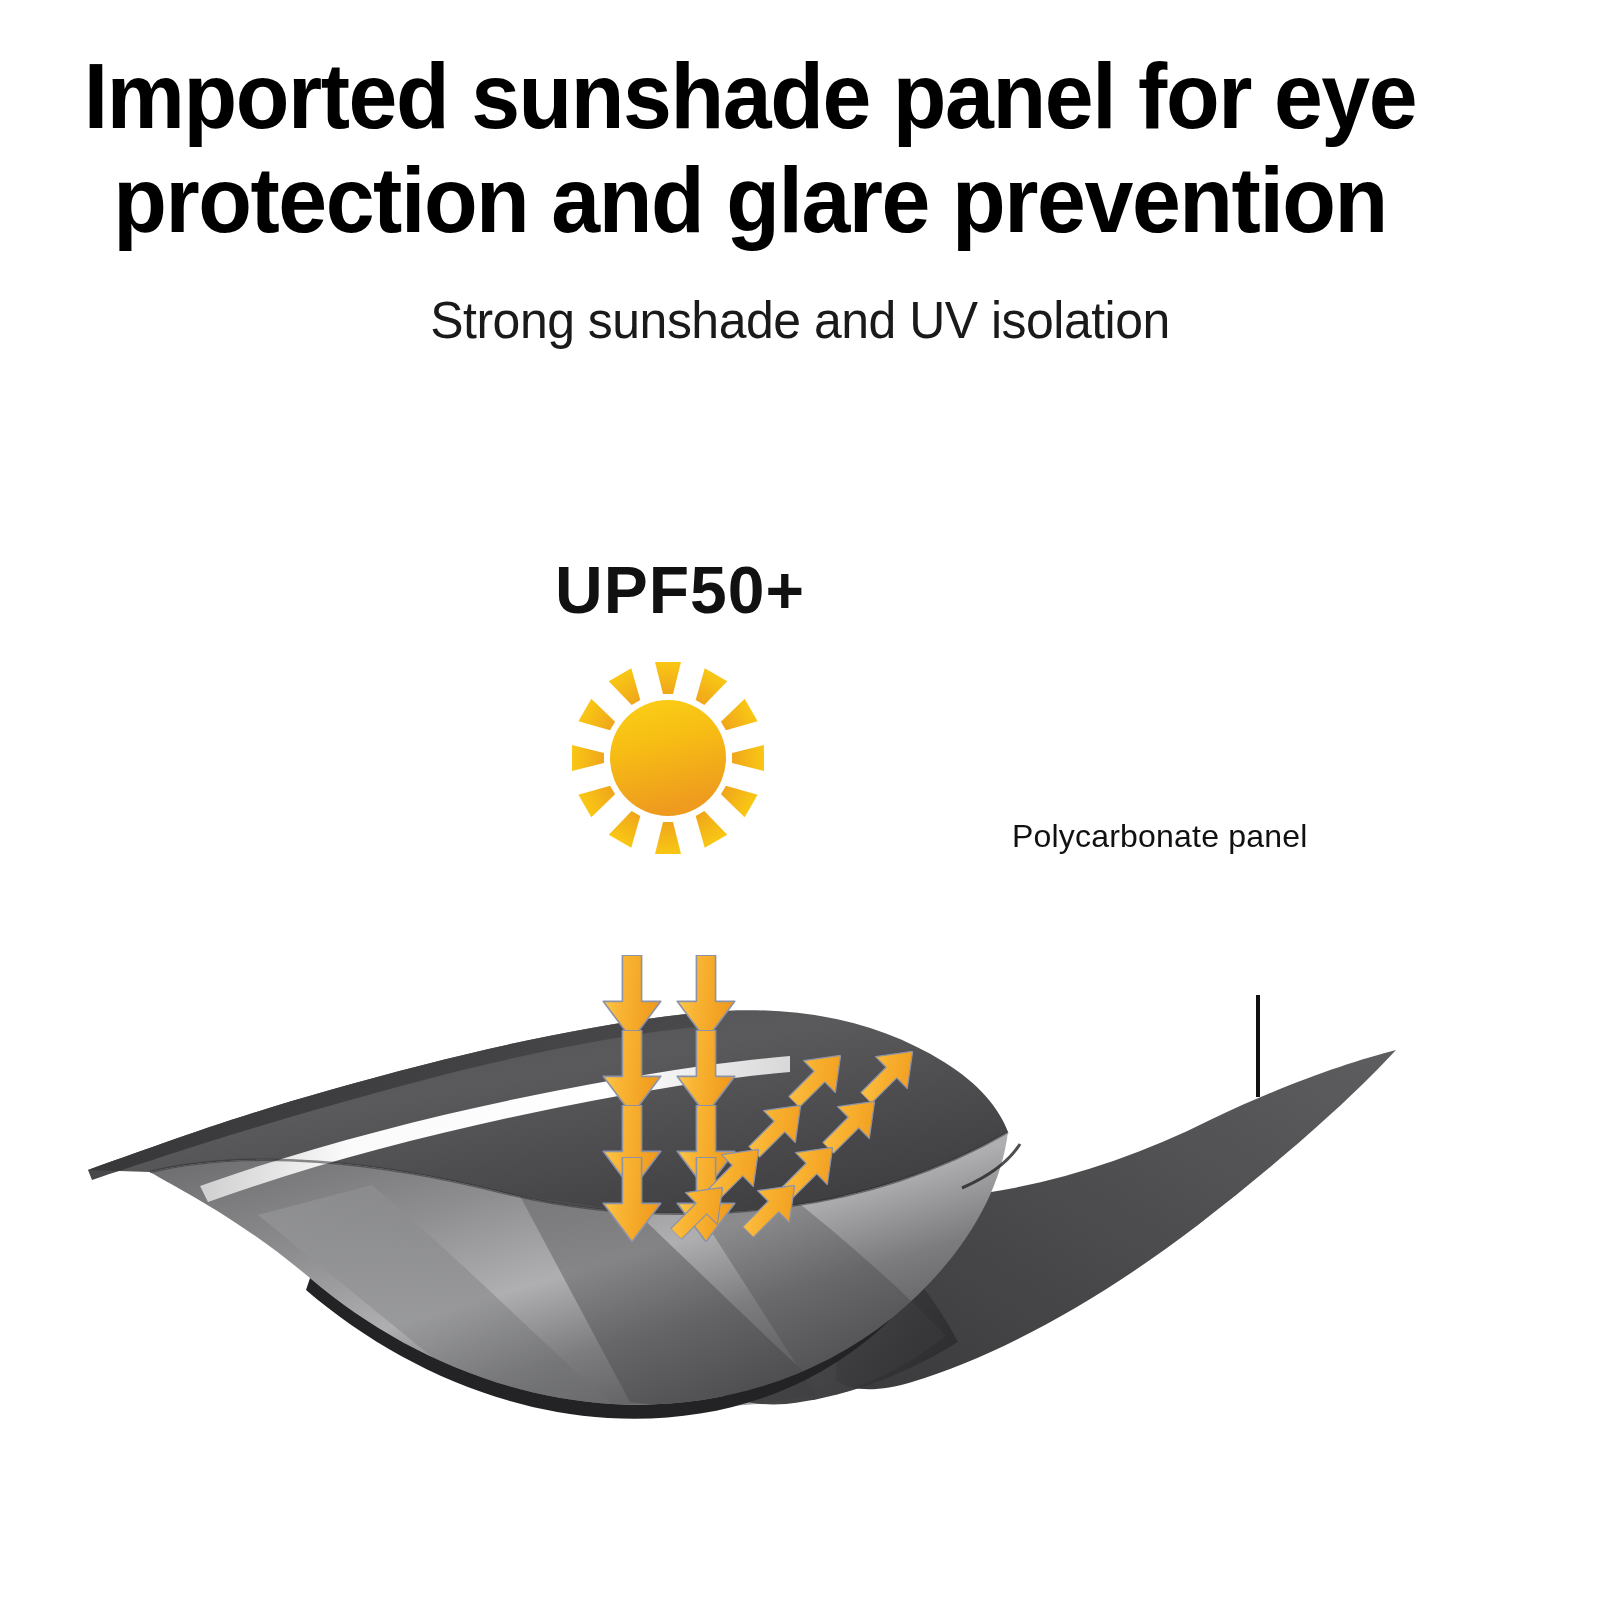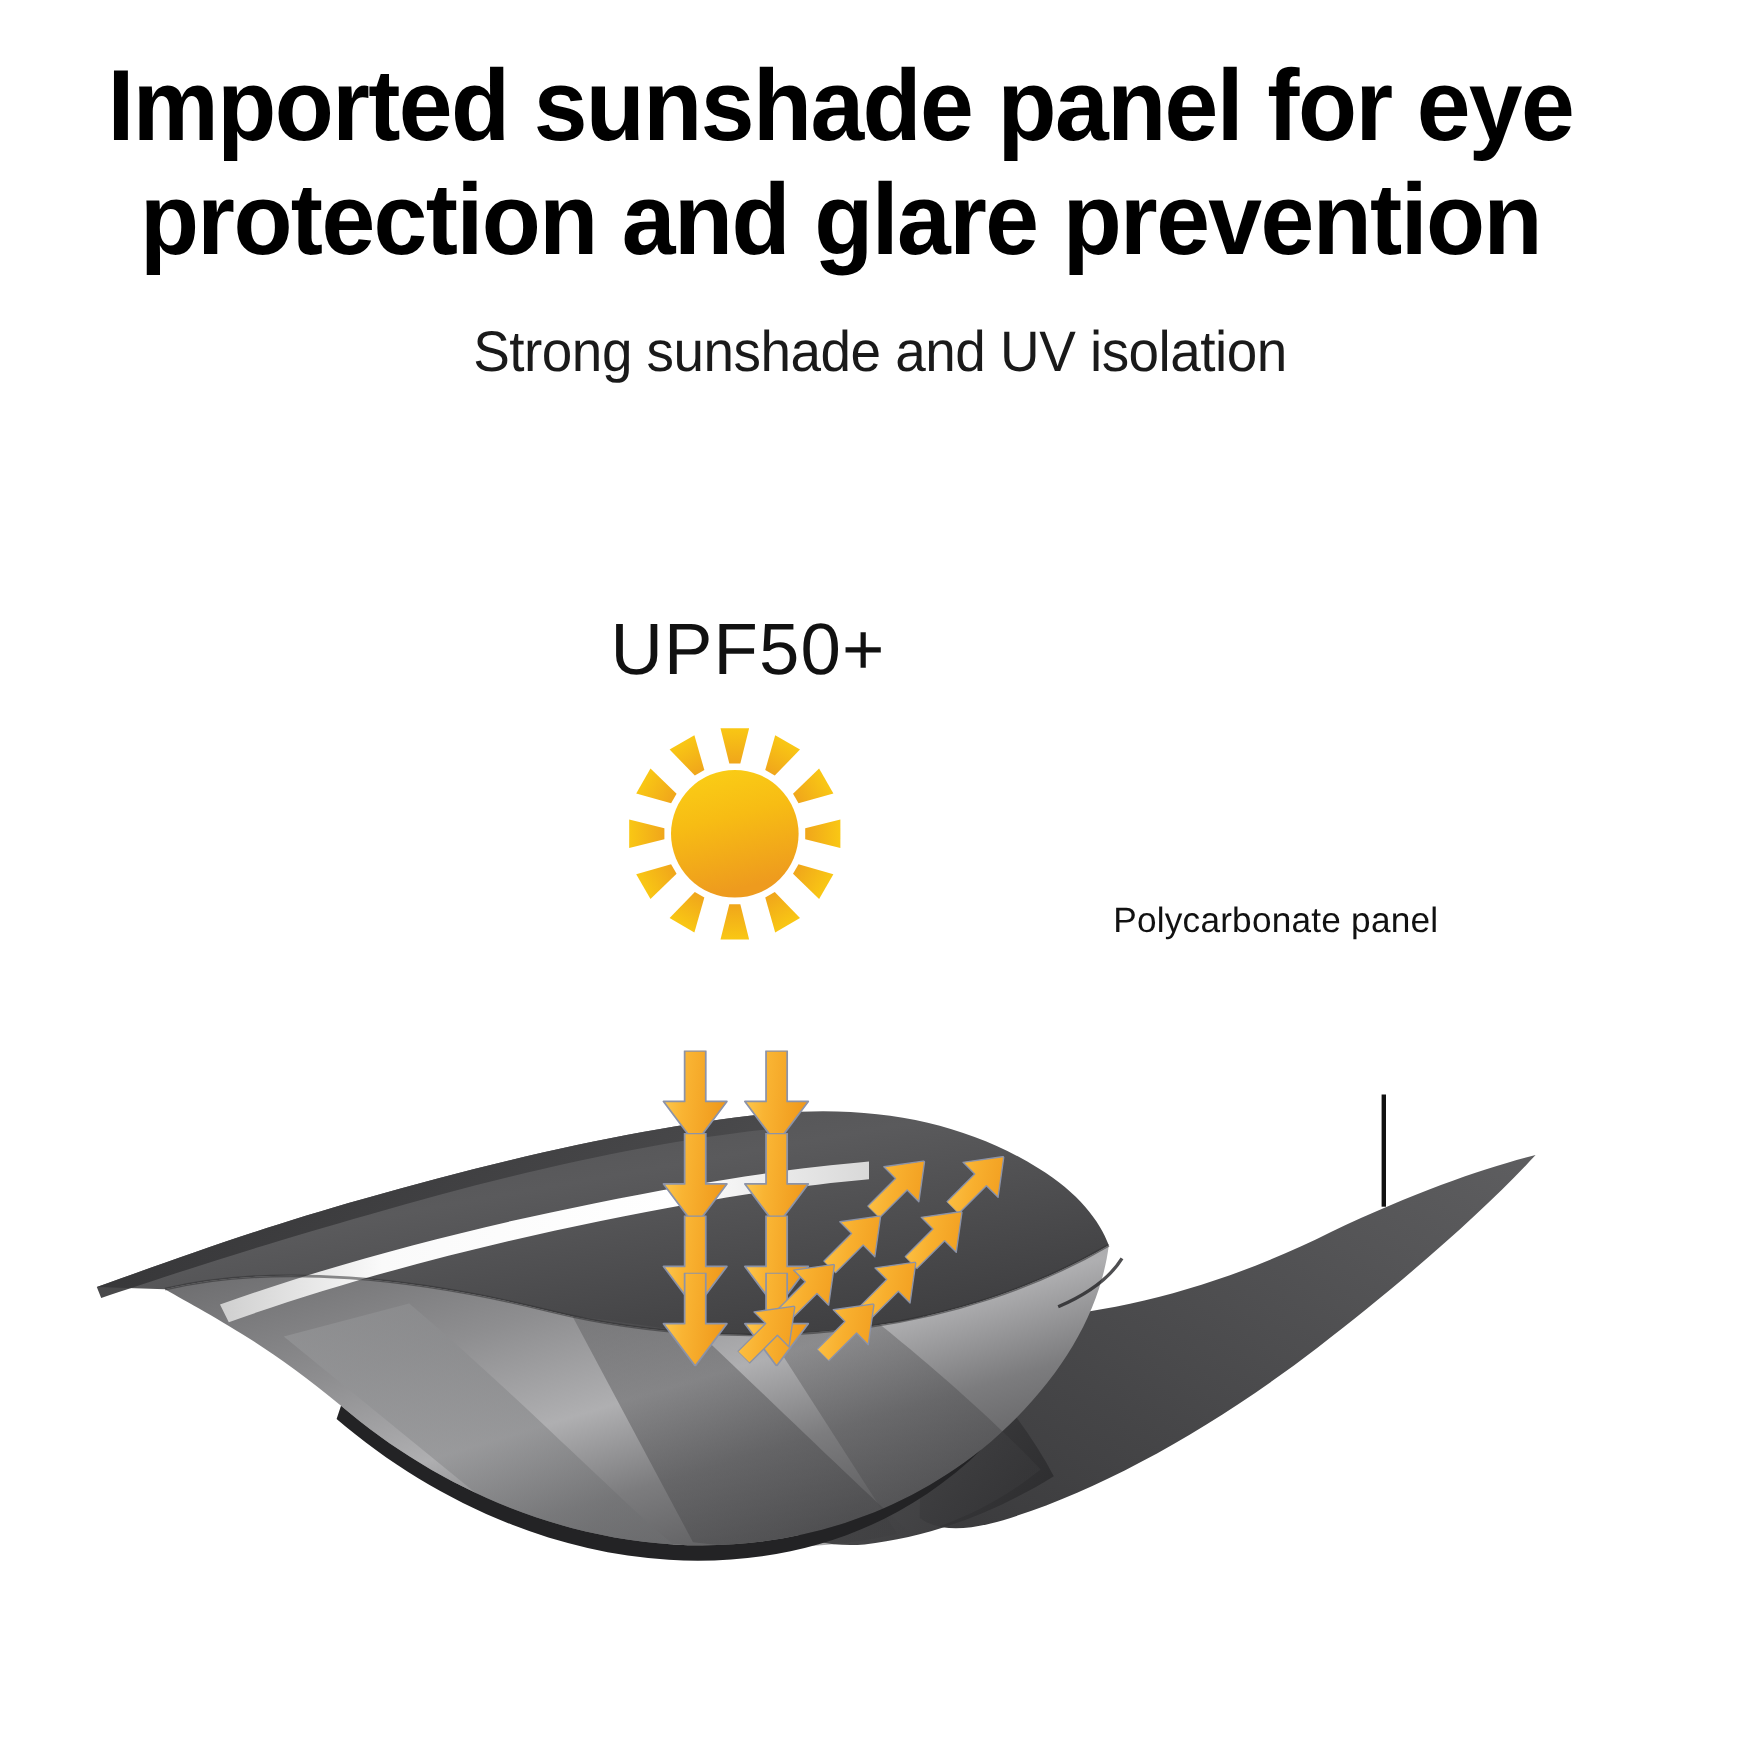--- a/index.html
+++ b/index.html
@@ -6,21 +6,21 @@
   body{
     width:1600px;height:1600px;
     background:#ffffff;
     font-family:"Liberation Sans","DejaVu Sans",sans-serif;
     overflow:hidden;position:relative;
   }
   #stage{position:absolute;inset:0;width:1600px;height:1600px;}
 
   
   .title-block{
-    position:absolute;left:16px;top:44px;width:1496px;
+    position:absolute;left:2px;top:44px;width:1496px;
     text-align:center;
   }
   .title-line{
     display:block;
     font-size:92px;
     font-weight:bold;
     line-height:104px;
     letter-spacing:-1.5px;
     color:#000000;
     transform:scaleX(0.955);
@@ -33,21 +33,21 @@
     font-weight:normal;
     letter-spacing:-0.5px;
     color:#1a1a1a;
     transform:scaleX(0.96);
     white-space:nowrap;
   }
   .upf-label{
     position:absolute;left:0;top:552px;width:1360px;
     text-align:center;
     font-size:66px;
-    font-weight:normal;
+    font-weight:bold;
     letter-spacing:1px;
     color:#111111;
     white-space:nowrap;
   }
   .pc-label{
     position:absolute;left:1012px;top:818px;
     font-size:32px;
     font-weight:normal;
     letter-spacing:0.2px;
     color:#111111;

